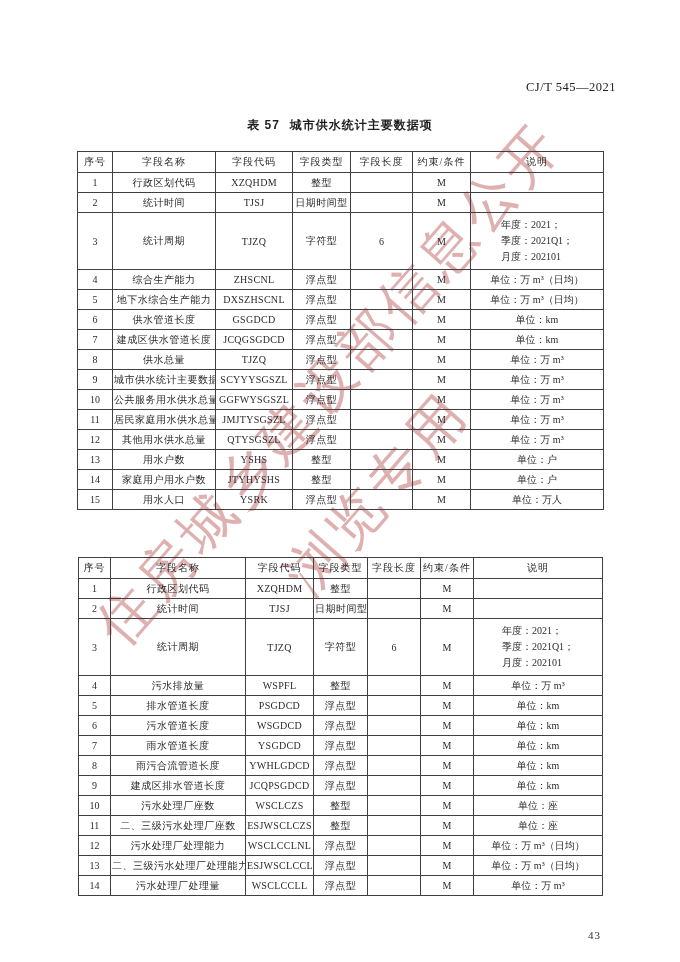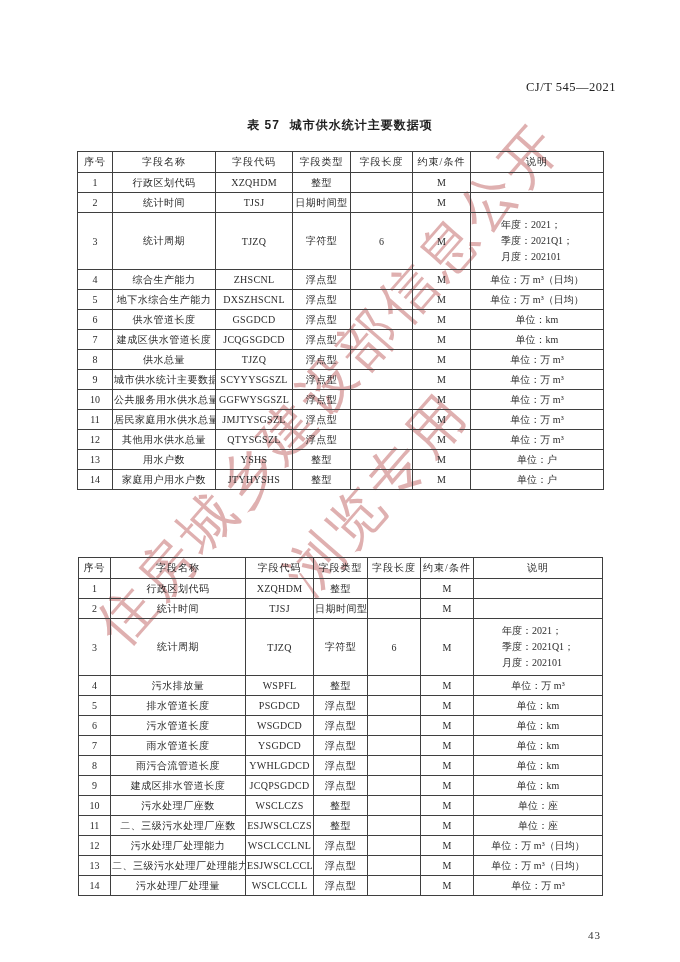--- a/index.html
+++ b/index.html
@@ -226,20 +226,29 @@
         </tr>
         <tr class="r">
           <td class="c-no">14</td>
           <td class="c-name">家庭用户用水户数</td>
           <td class="c-code">JTYHYSHS</td>
           <td class="c-type">整型</td>
           <td class="c-len"></td>
           <td class="c-cons">M</td>
           <td class="c-note">单位：户</td>
         </tr>
+        <tr class="r">
+          <td class="c-no">15</td>
+          <td class="c-name">用水人口</td>
+          <td class="c-code">YSRK</td>
+          <td class="c-type">浮点型</td>
+          <td class="c-len"></td>
+          <td class="c-cons">M</td>
+          <td class="c-note">单位：万人</td>
+        </tr>
       </tbody>
   </table>
 
 
   <table class="data t58">
     <colgroup>
       <col style="width:32px">
         <col style="width:135px">
         <col style="width:68px">
       <col style="width:54px">

